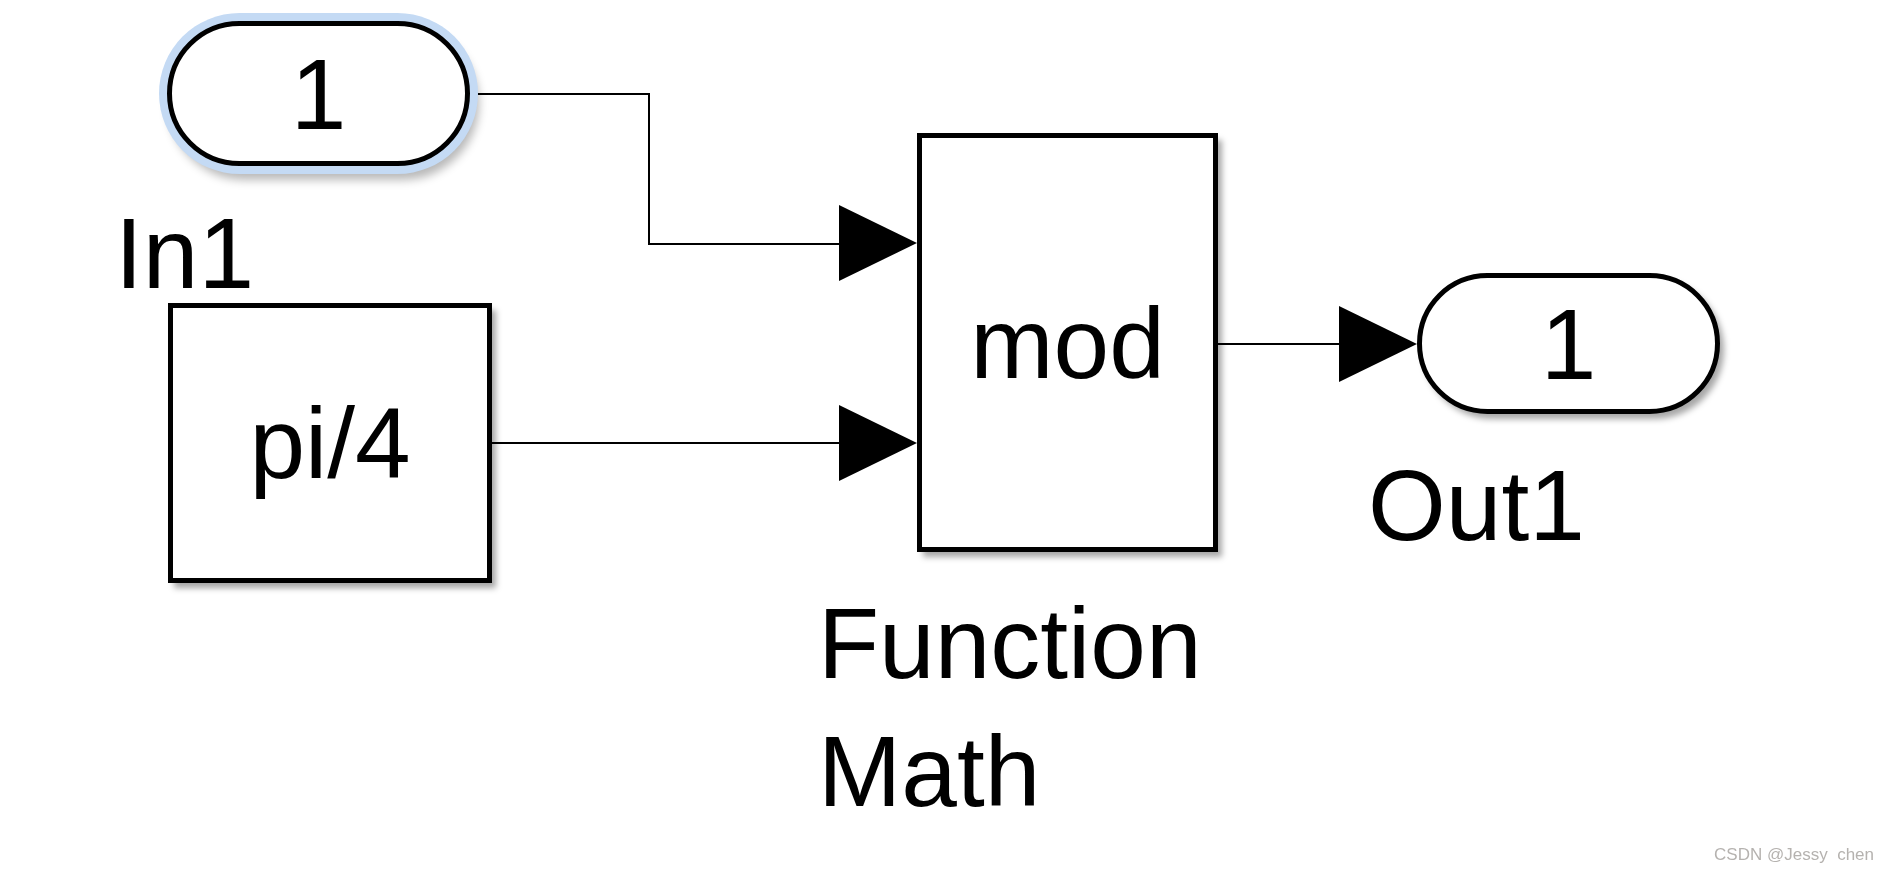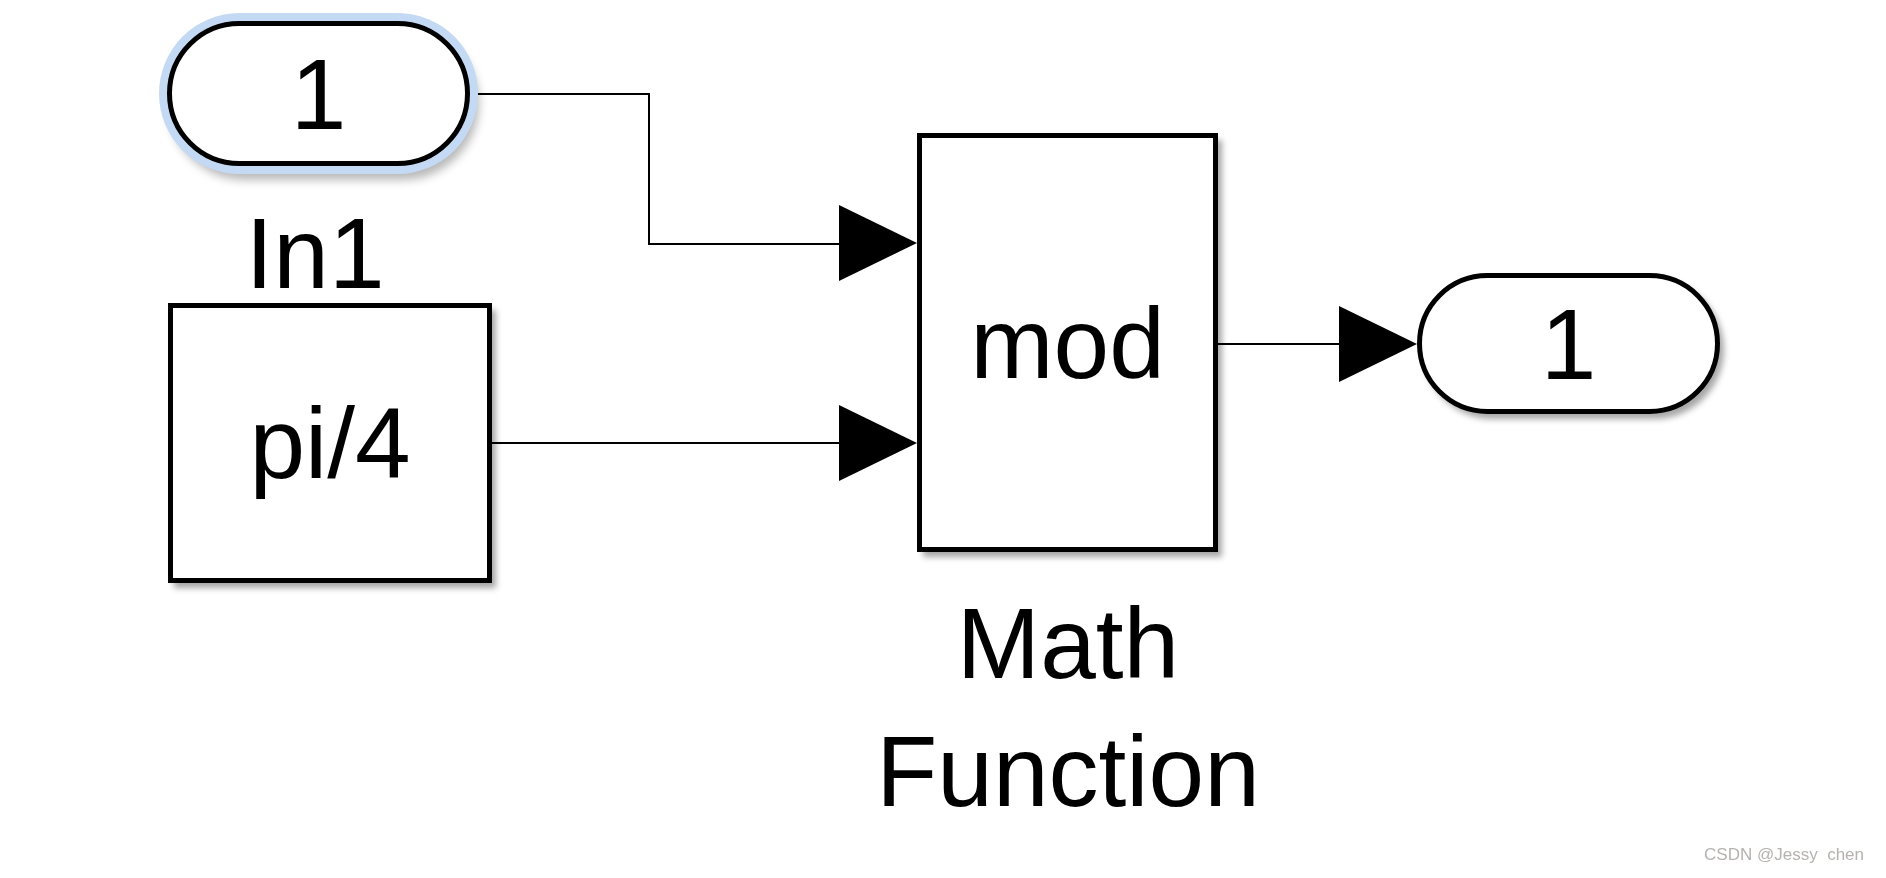--- a/index.html
+++ b/index.html
@@ -43,21 +43,20 @@
     left: 917px; top: 133px; width: 301px; height: 419px; justify-content: center;
   }
   #outport-block {
     left: 1417px; top: 273px; width: 303px; height: 141px;
   }
   
   .block-label {
     position: absolute;
     font-size: 100px;
     line-height: 100px;
-    text-align: center;
     white-space: nowrap;
   }
   #inport-label  { left: 115px;  top: 203px; width: 400px; }
   #outport-label { left: 1368px; top: 455px; width: 400px; }
   #mathfn-label  { left: 818px;  top: 579px; width: 500px; line-height: 128px; }
   
   .wire {
     position: absolute;
     background: #000000;
   }
@@ -72,21 +71,21 @@
   #sig1-seg-v  { left: 648px;  top: 93px;  width: 2px;   height: 152px; }
   #sig1-seg-h2 { left: 648px;  top: 243px; width: 191px; height: 2px; }
   #sig1-arrow  { left: 839px;  top: 205px; }
   #sig2-seg    { left: 468px;  top: 442px; width: 371px; height: 2px; }
   #sig2-arrow  { left: 839px;  top: 405px; }
   #sig3-seg    { left: 1218px; top: 343px; width: 122px; height: 2px; }
   #sig3-arrow  { left: 1339px; top: 306px; }
   
   #watermark {
     position: absolute;
-    right: 22px;
+    right: 12px;
     top: 845px;
     font-size: 17px;
     line-height: 20px;
     color: #b5b2af;
     white-space: pre;
   }
 </style>
 </head>
 <body>
 
@@ -109,23 +108,24 @@
   <div class="block-label" id="inport-label">In1</div>
 
   <div class="block" id="constant-block">
     <span>pi/4</span>
   </div>
 
   <div class="block" id="mathfn-block">
     <span>mod</span>
   </div>
   <div class="block-label" id="mathfn-label">
+    <div>Function</div>
     <div>Math</div>
-    <div>Function</div>
   </div>
 
   <div class="block pill" id="outport-block">
     <span>1</span>
   </div>
+  <div class="block-label" id="outport-label">Out1</div>
 
   <div id="watermark">CSDN @Jessy  chen</div>
 
 </div>
 
 </body></html>

